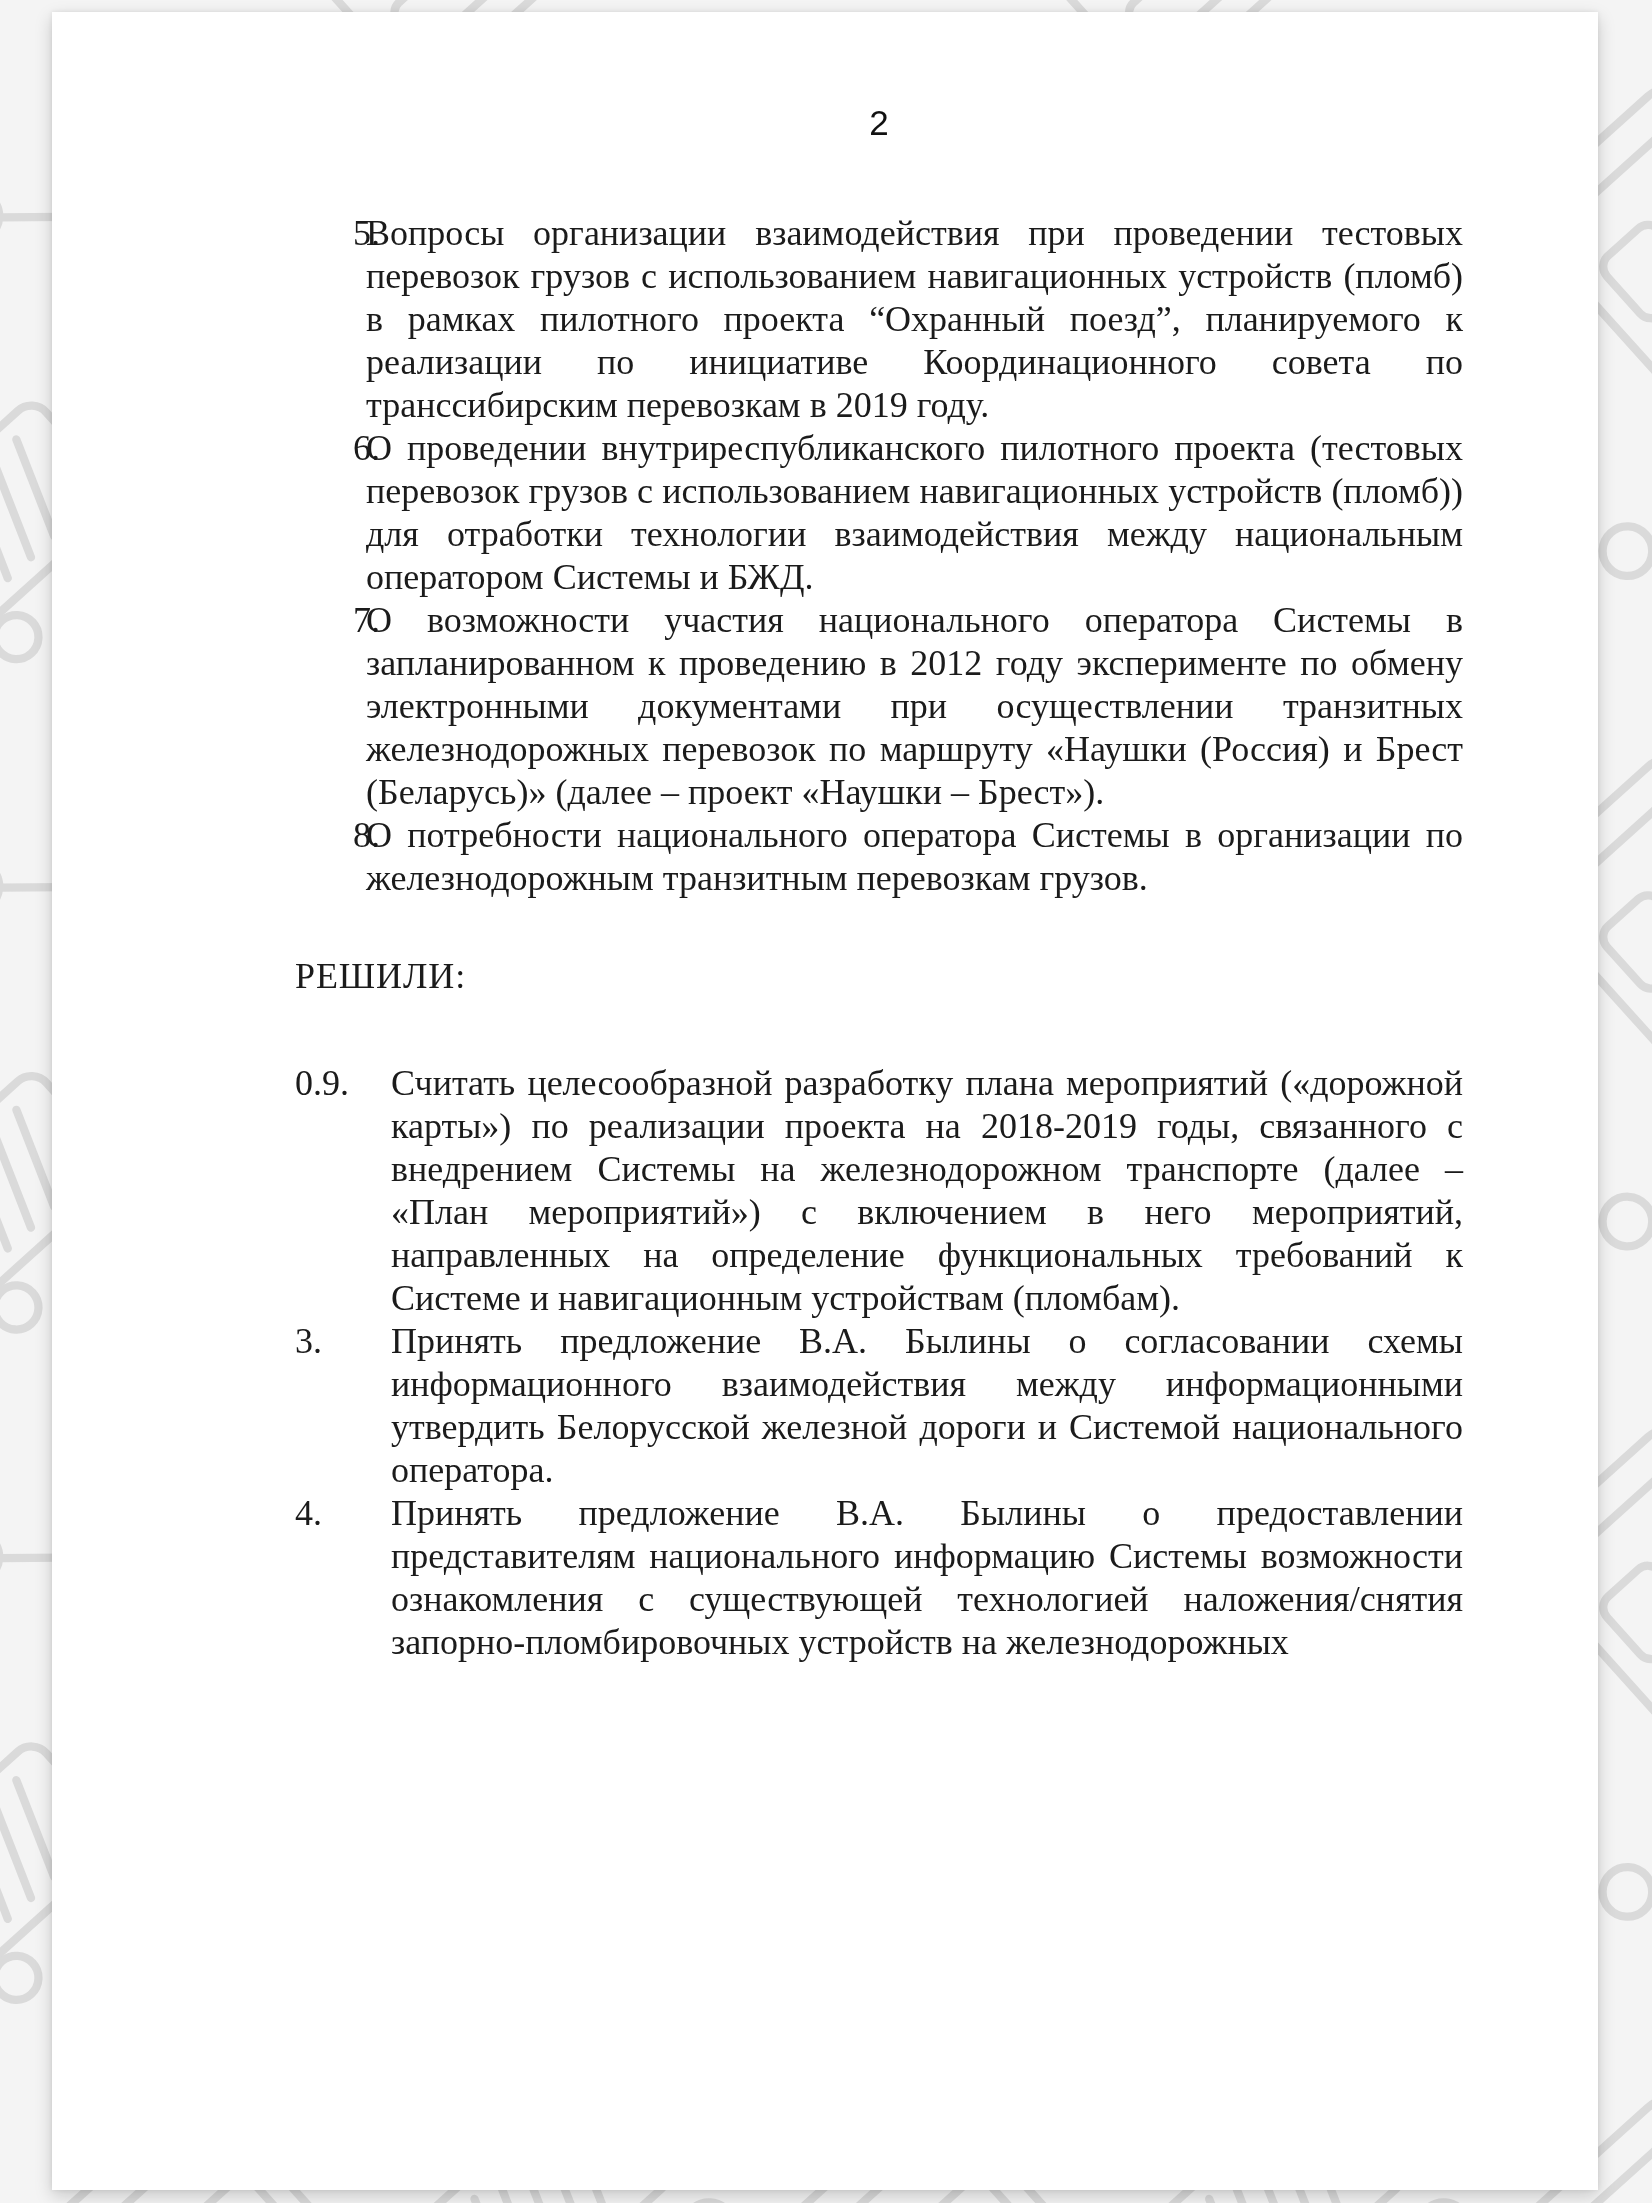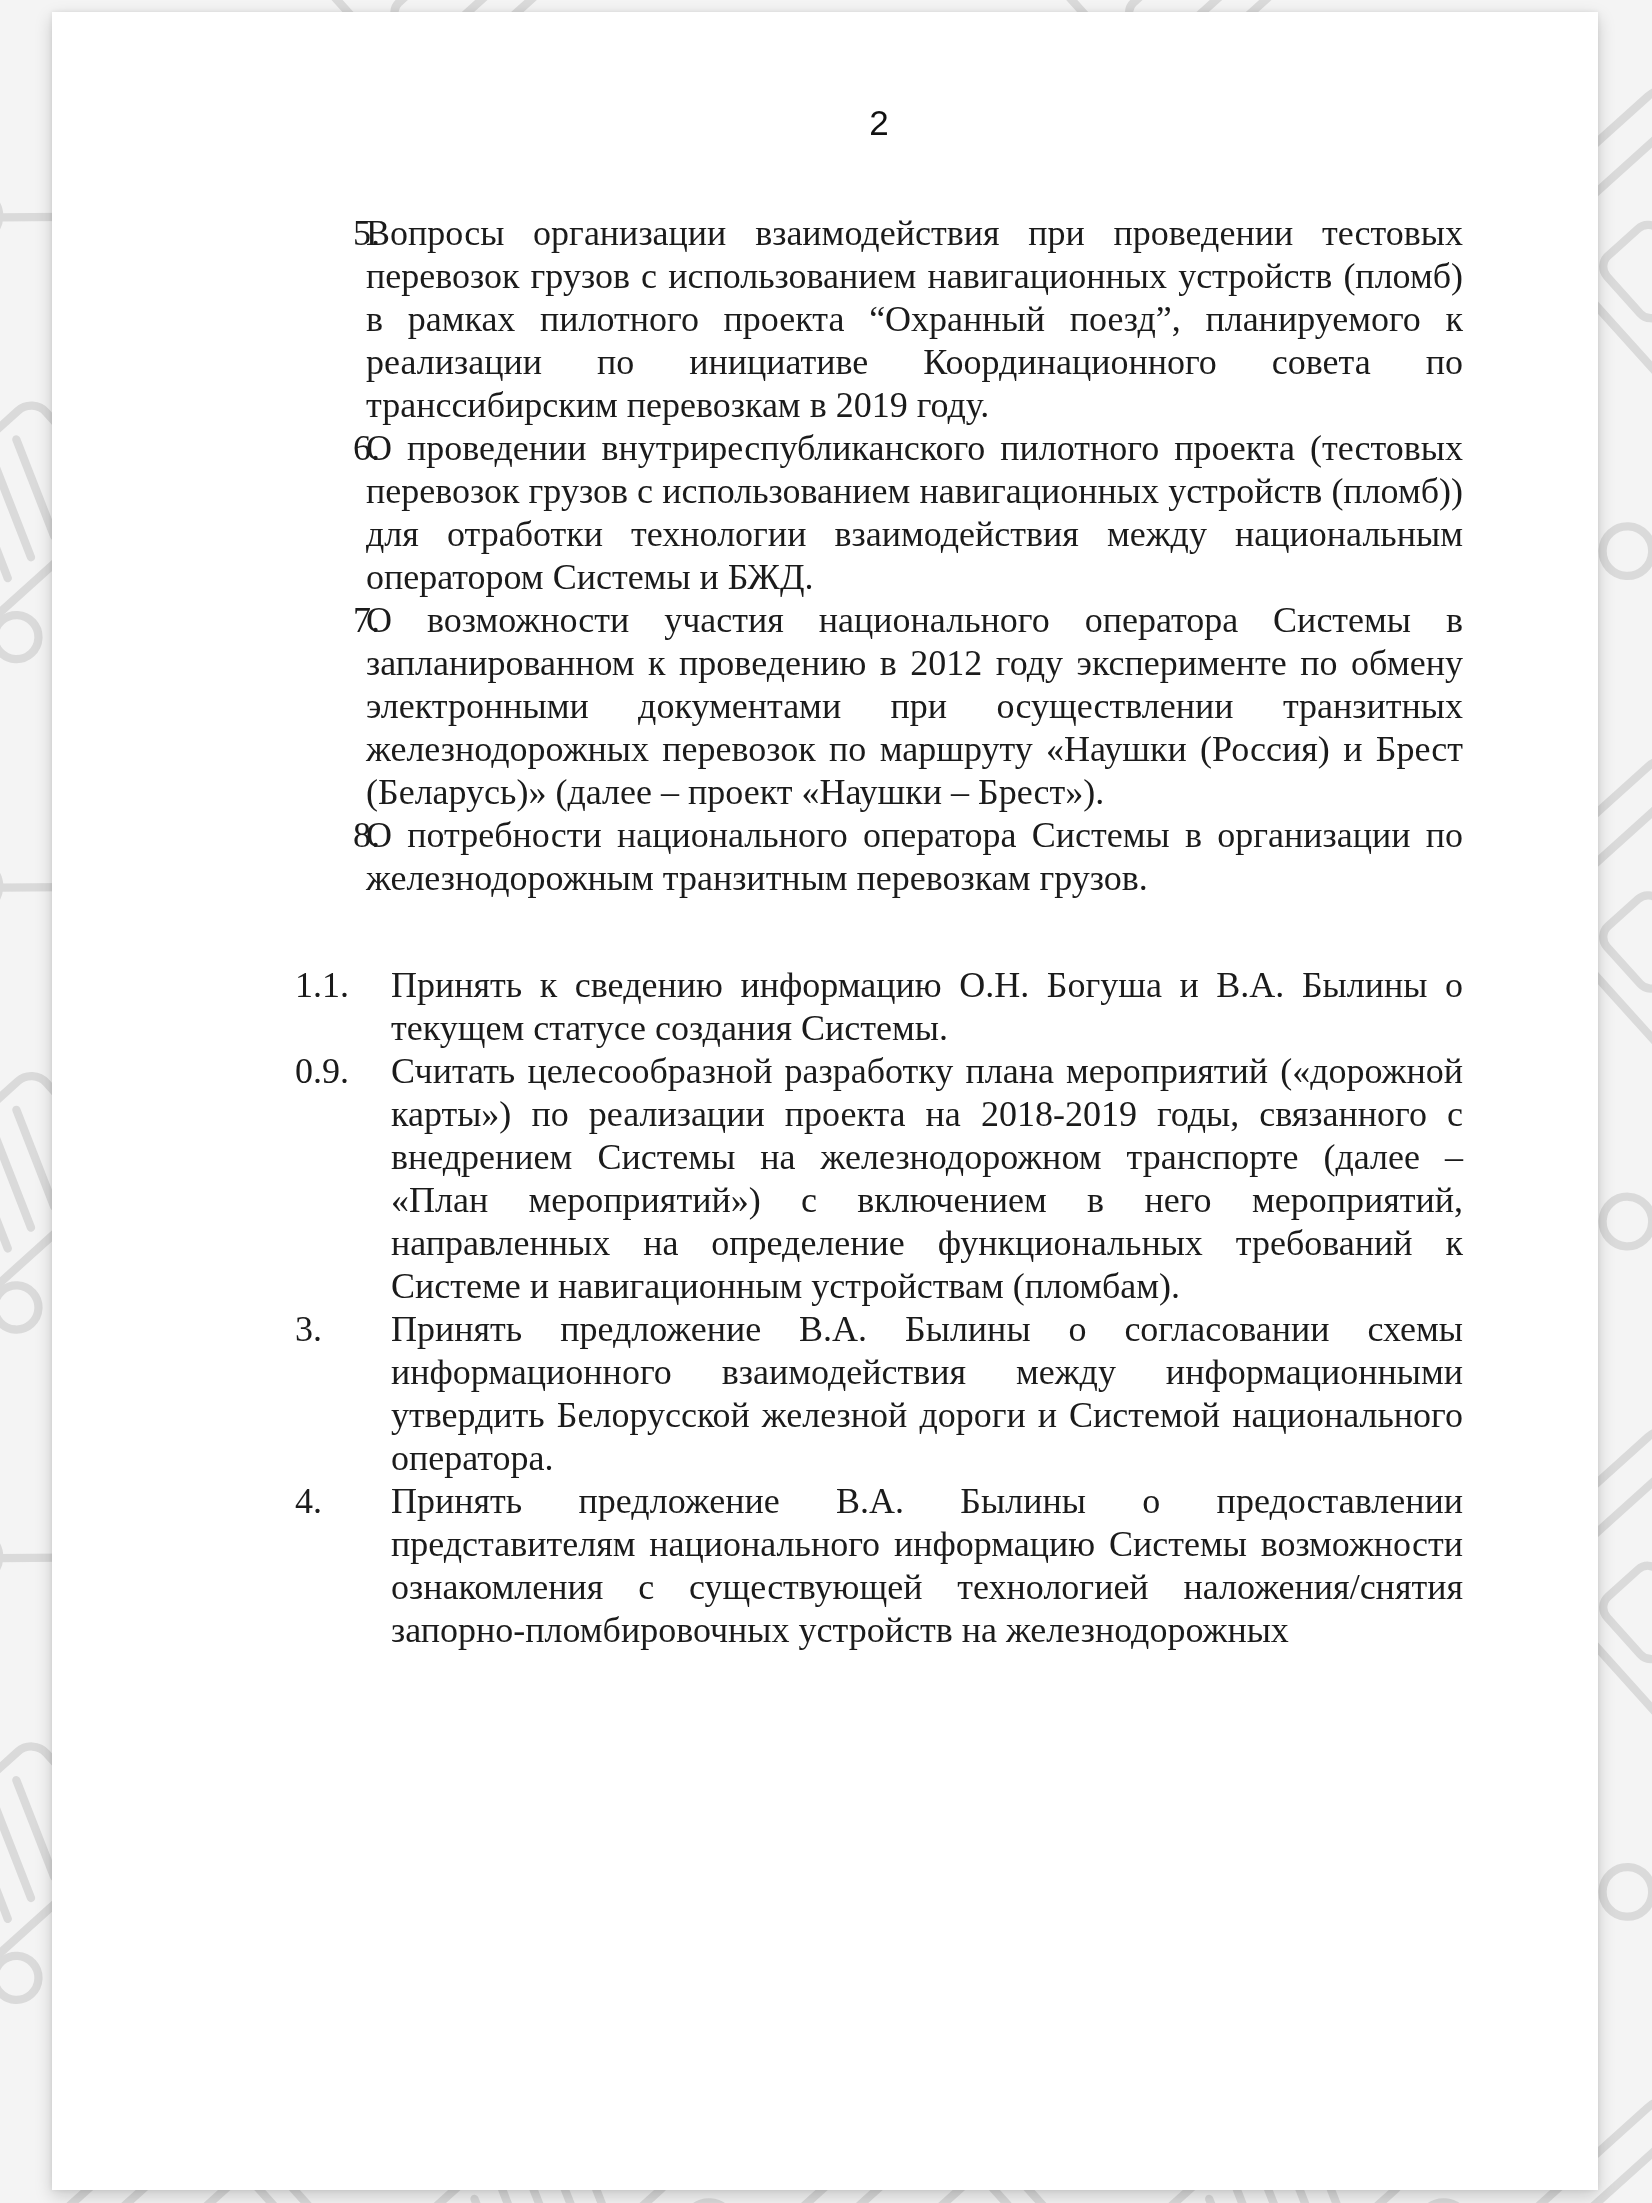--- a/index.html
+++ b/index.html
@@ -168,26 +168,23 @@
     <span class="num">7.</span>
     <div class="txt">О возможности участия национального оператора Системы в запланированном к проведению в 2012 году эксперименте по обмену электронными документами при осуществлении транзитных железнодорожных перевозок по маршруту «Наушки (Россия) и Брест (Беларусь)» (далее – проект «Наушки – Брест»).</div>
   </div>
 
   <div class="item">
     <span class="num">8.</span>
     <div class="txt">О потребности национального оператора Системы в организации по железнодорожным транзитным перевозкам грузов.</div>
   </div>
 </div>
 
+    <div class="decided-heading">РЕШИЛИ:</div>
 
     <div id="decisions" class="list decisions">
-  <div class="item">
-    <span class="num">1.1.</span>
-    <div class="txt">Принять к сведению информацию О.Н. Богуша и В.А. Былины о текущем статусе создания Системы.</div>
-  </div>
 
 
   <div class="item">
     <span class="num">0.9.</span>
     <div class="txt">Считать целесообразной разработку плана мероприятий («дорожной карты») по реализации проекта на 2018-2019 годы, связанного с внедрением Системы на железнодорожном транспорте (далее – «План мероприятий») с включением в него мероприятий, направленных на определение функциональных требований к Системе и навигационным устройствам (пломбам).</div>
   </div>
 
 
   <div class="item">
     <span class="num">3.</span>

